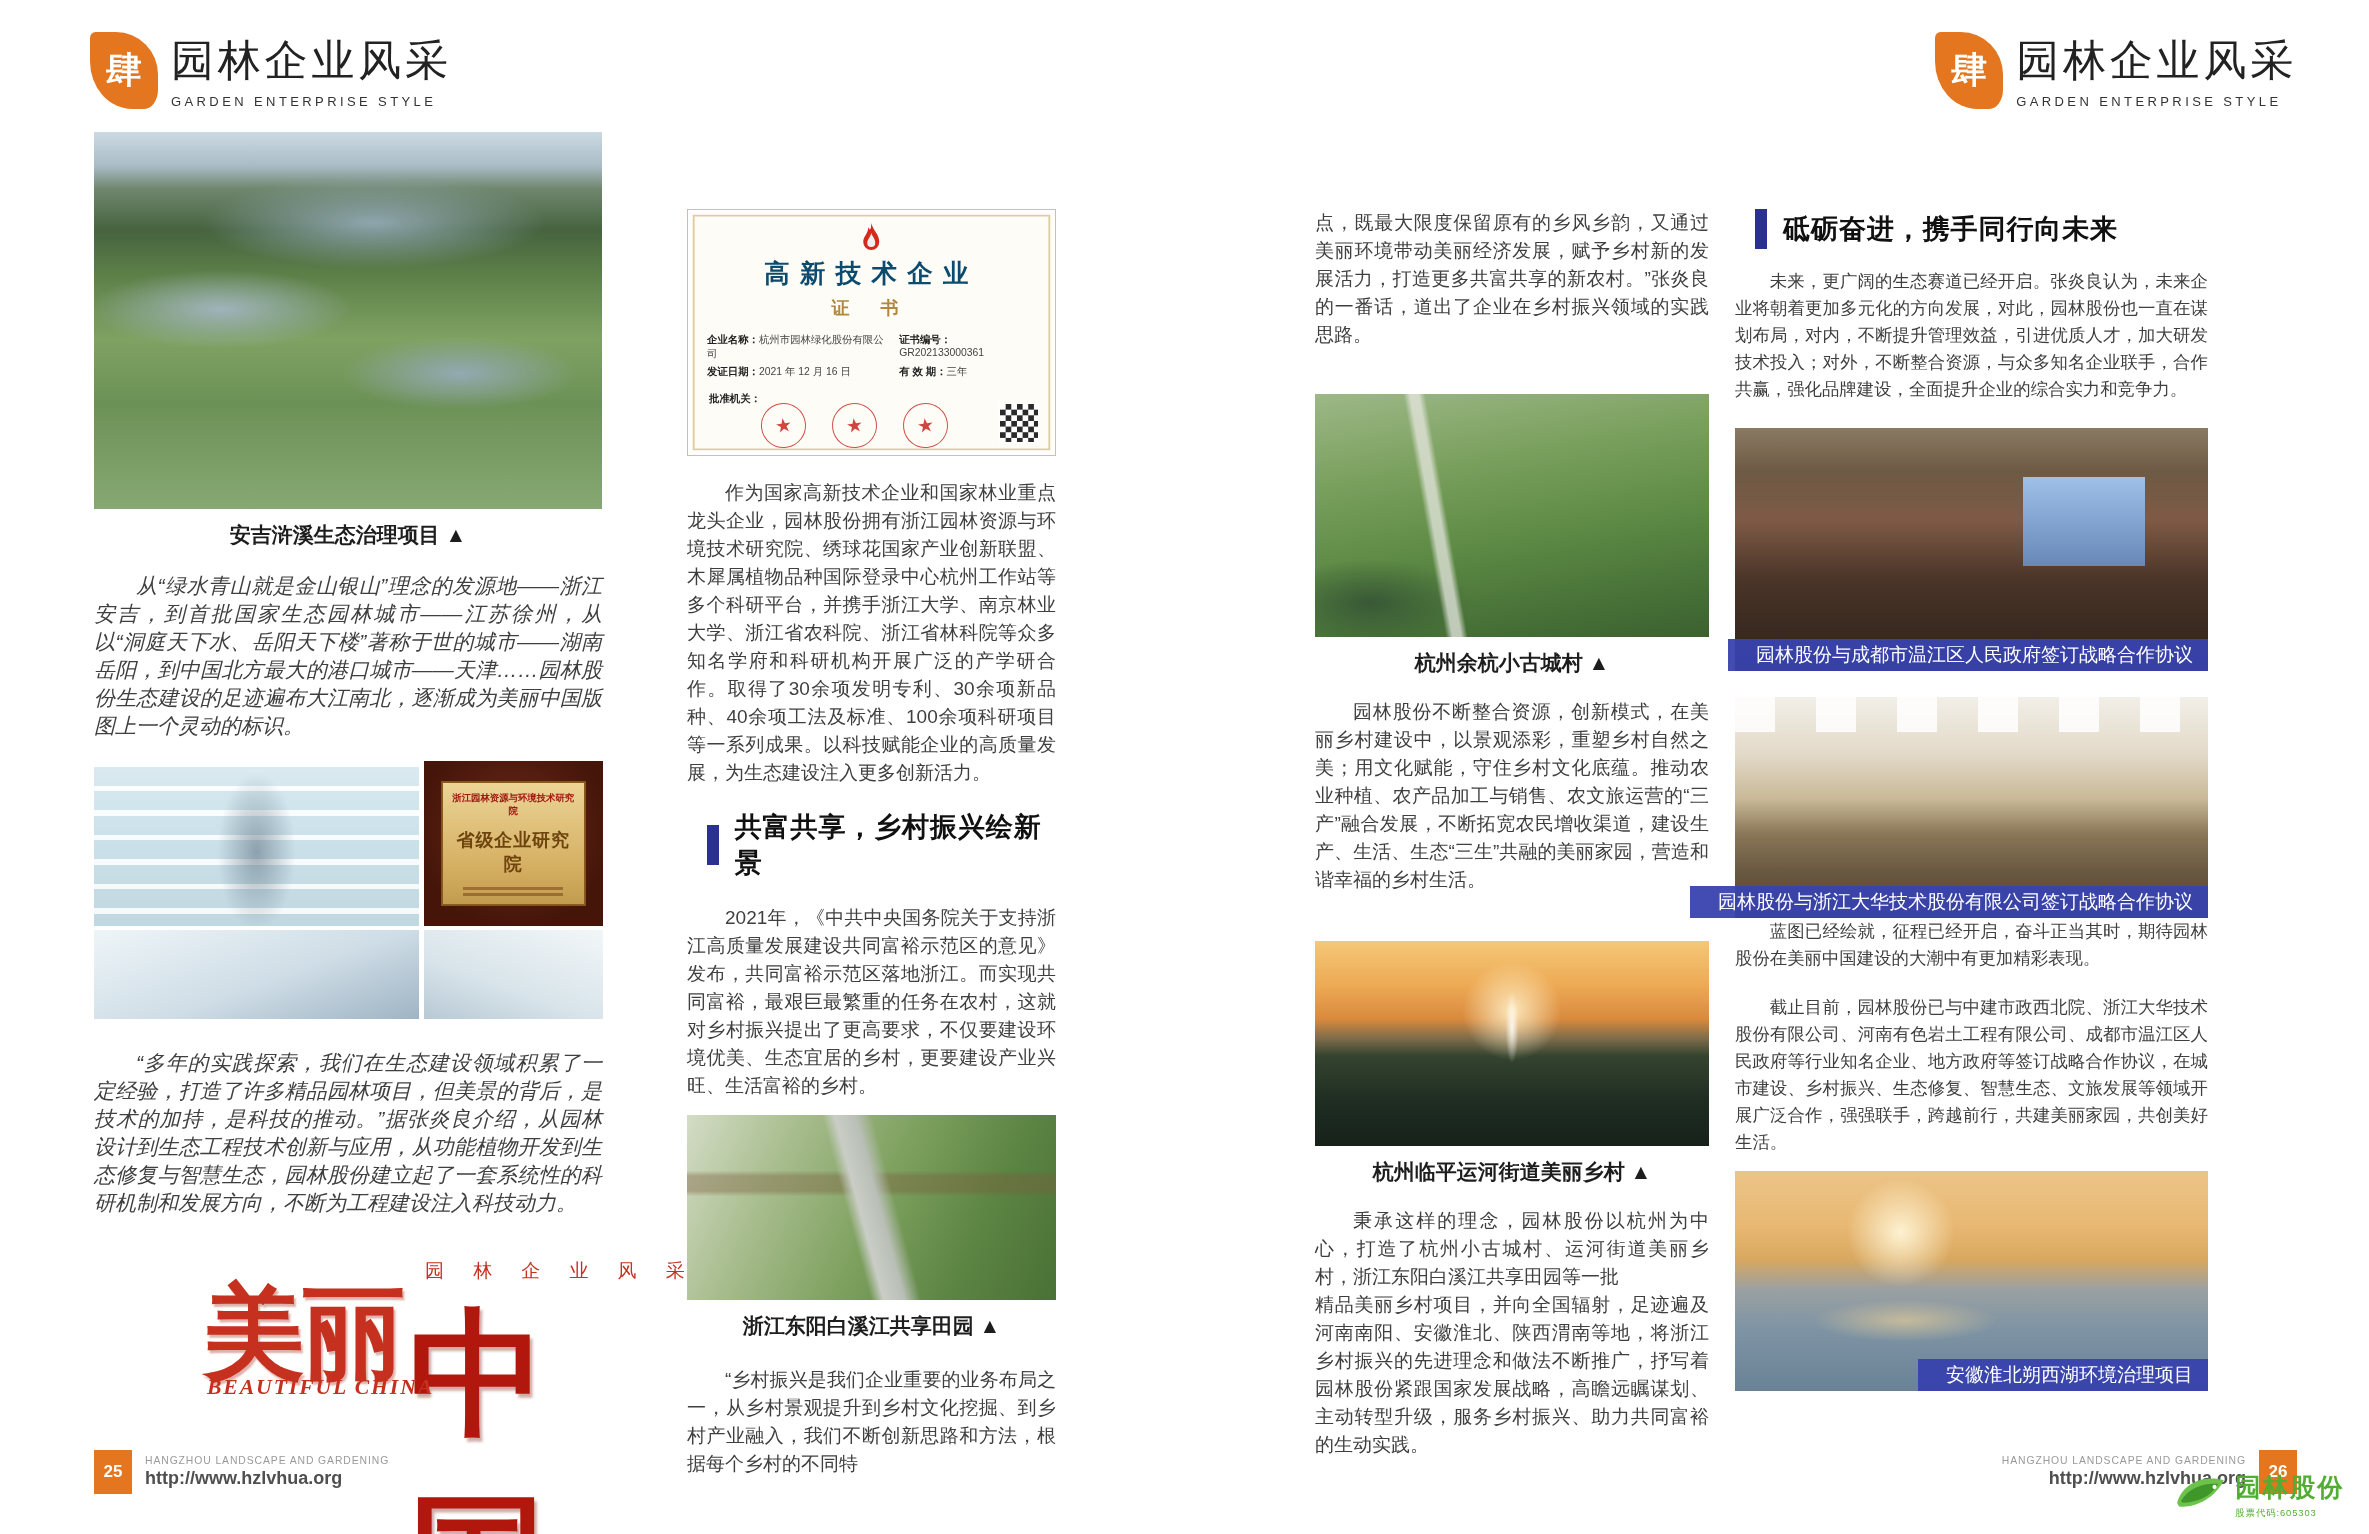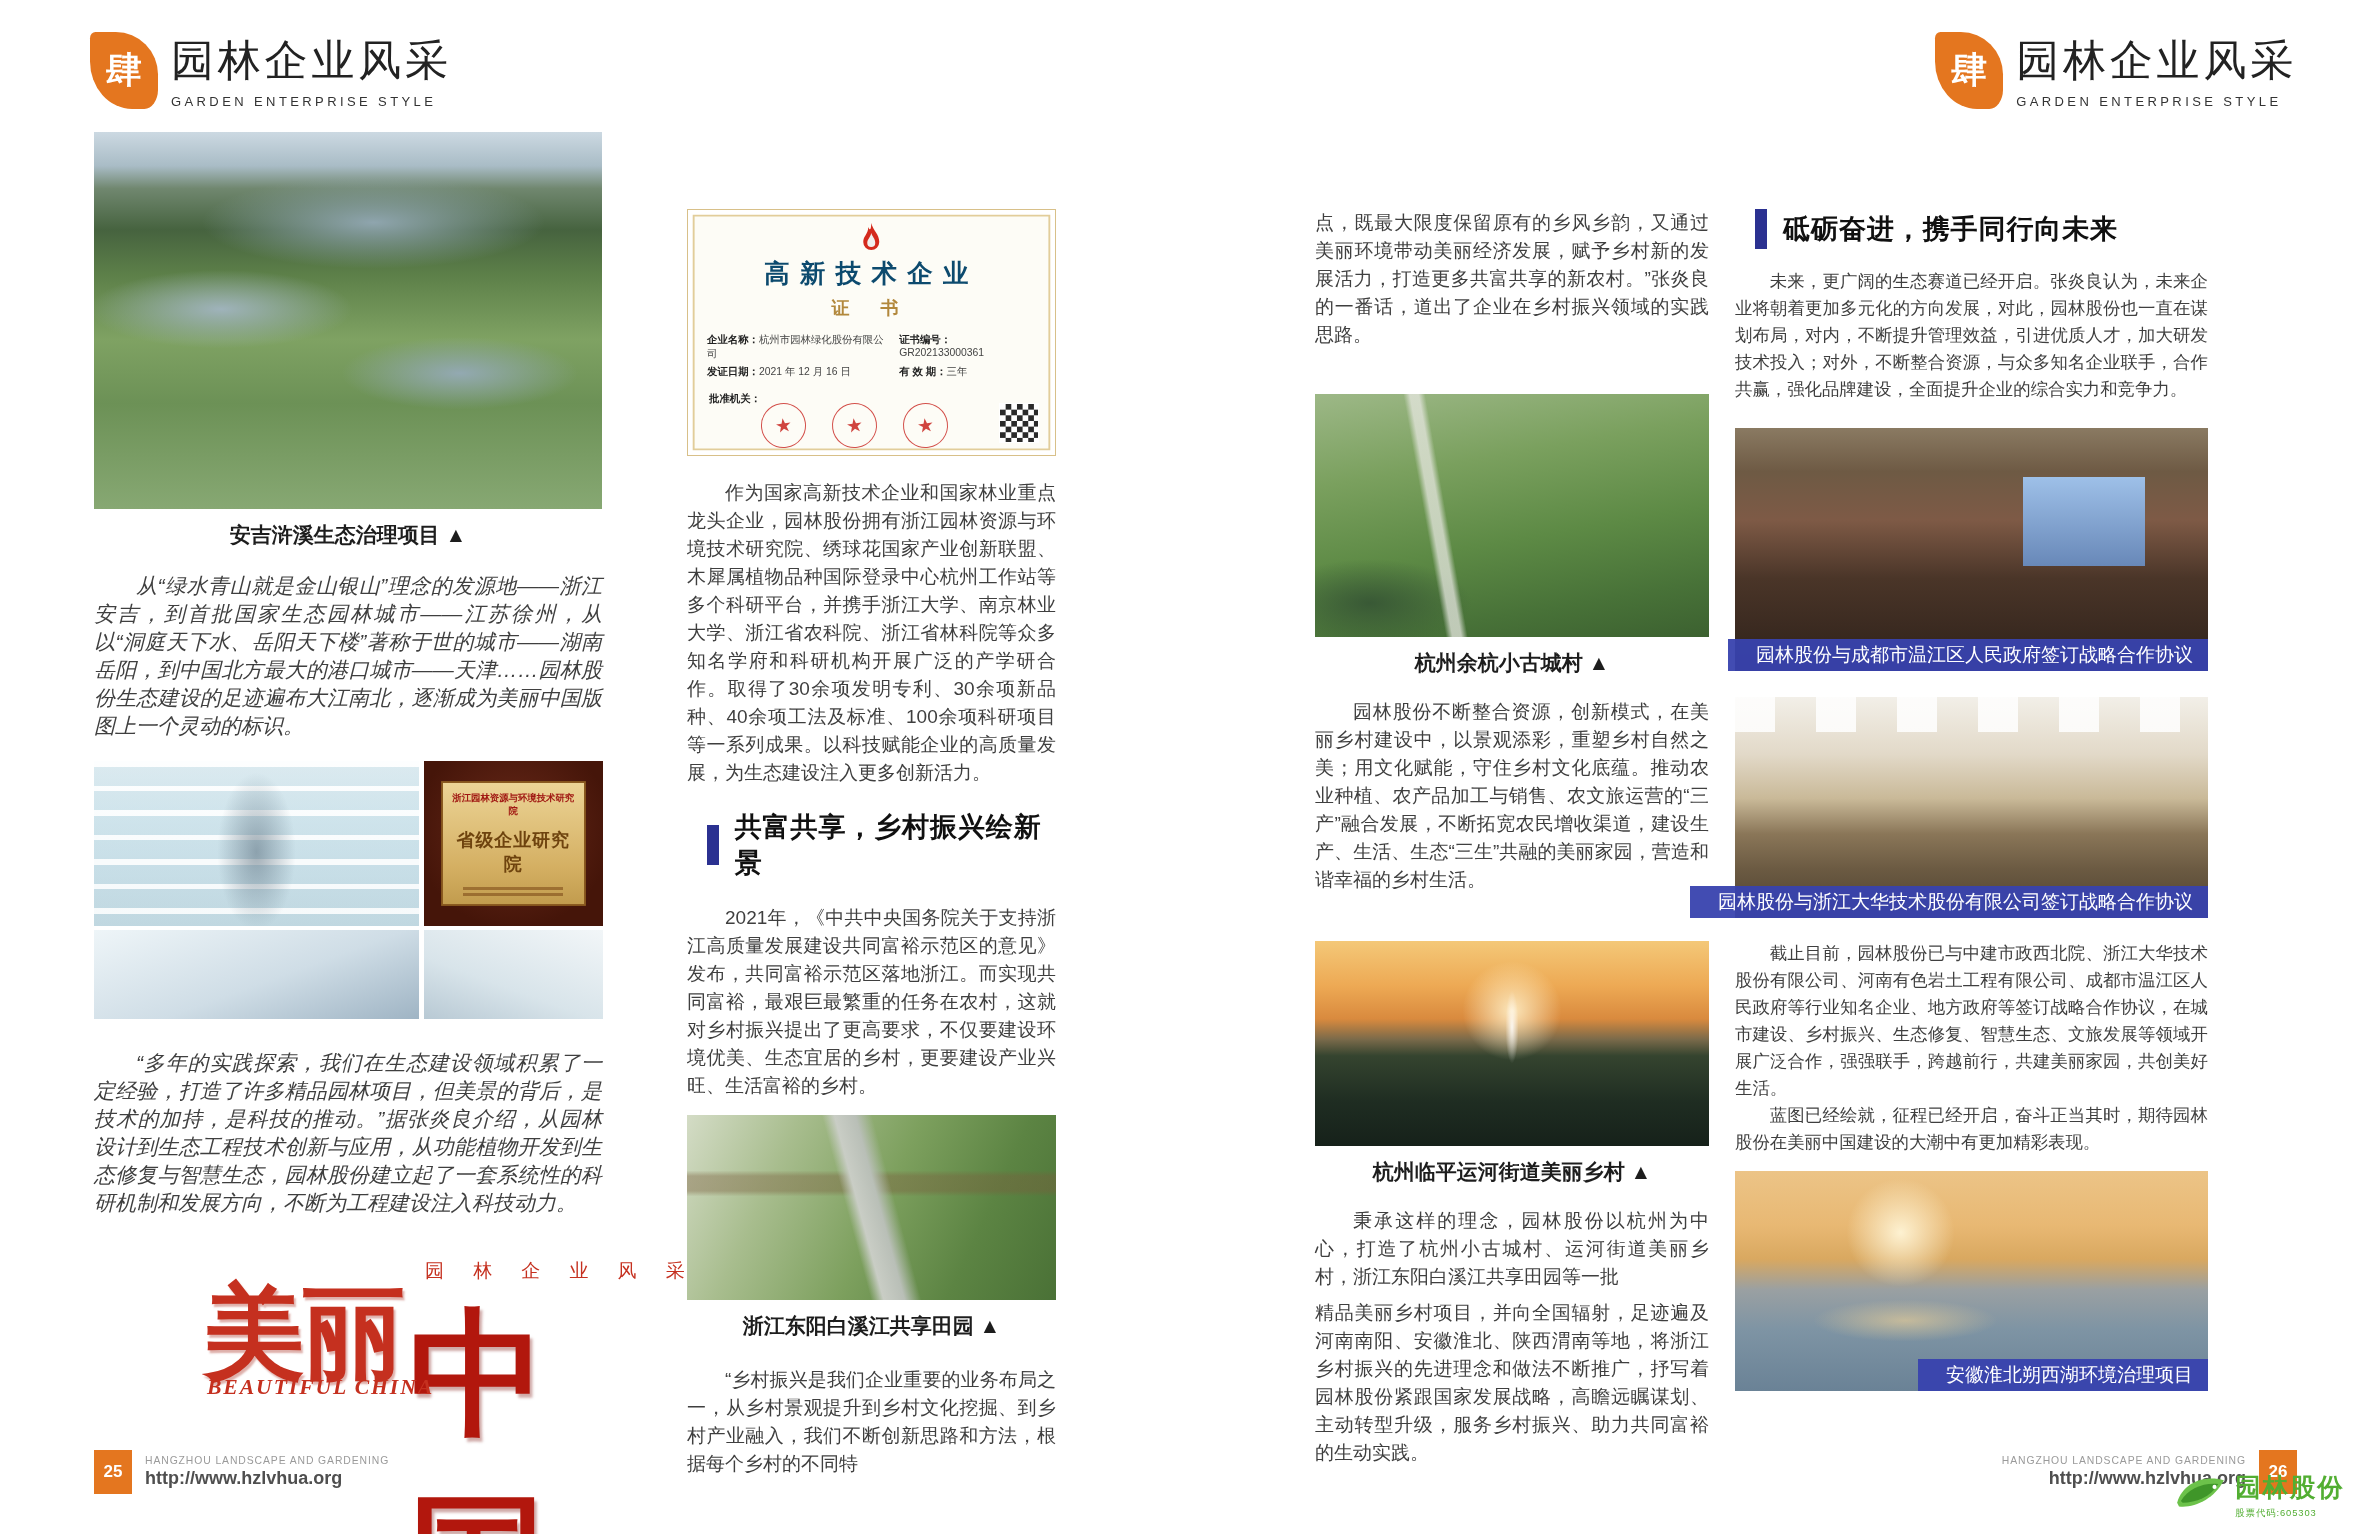--- a/index.html
+++ b/index.html
@@ -227,42 +227,42 @@
     <p class="para" style="margin:0;">点，既最大限度保留原有的乡风乡韵，又通过美丽环境带动美丽经济发展，赋予乡村新的发展活力，打造更多共富共享的新农村。”张炎良的一番话，道出了企业在乡村振兴领域的实践思路。</p>
 
     <div class="ph" id="ph-xiaogucheng"></div>
     <div class="photo-cap">杭州余杭小古城村 ▲</div>
 
     <p class="para indent" style="margin:21px 0 0;">园林股份不断整合资源，创新模式，在美丽乡村建设中，以景观添彩，重塑乡村自然之美；用文化赋能，守住乡村文化底蕴。推动农业种植、农产品加工与销售、农文旅运营的“三产”融合发展，不断拓宽农民增收渠道，建设生产、生活、生态“三生”共融的美丽家园，营造和谐幸福的乡村生活。</p>
 
     <div class="ph" id="ph-yunhe"></div>
     <div class="photo-cap">杭州临平运河街道美丽乡村 ▲</div>
 
-    <p class="para indent" style="margin:21px 0 8px;">秉承这样的理念，园林股份以杭州为中心，打造了杭州小古城村、运河街道美丽乡村，浙江东阳白溪江共享田园等一批</p>
+    <p class="para indent" style="margin:21px 0 0;">秉承这样的理念，园林股份以杭州为中心，打造了杭州小古城村、运河街道美丽乡村，浙江东阳白溪江共享田园等一批</p>
     <p class="para" style="margin:0;">精品美丽乡村项目，并向全国辐射，足迹遍及河南南阳、安徽淮北、陕西渭南等地，将浙江乡村振兴的先进理念和做法不断推广，抒写着园林股份紧跟国家发展战略，高瞻远瞩谋划、主动转型升级，服务乡村振兴、助力共同富裕的生动实践。</p>
   </div>
 
   <div class="col" id="col-r2">
     <div class="section-h" style="margin-top:0;">
       <div class="bar"></div>
       <div class="txt">砥砺奋进，携手同行向未来</div>
     </div>
 
     <p class="para indent" style="margin:19px 0 0;">未来，更广阔的生态赛道已经开启。张炎良认为，未来企业将朝着更加多元化的方向发展，对此，园林股份也一直在谋划布局，对内，不断提升管理效益，引进优质人才，加大研发技术投入；对外，不断整合资源，与众多知名企业联手，合作共赢，强化品牌建设，全面提升企业的综合实力和竞争力。</p>
 
     <div class="ph" id="ph-meeting1">
       <div class="cap-bar">园林股份与成都市温江区人民政府签订战略合作协议</div>
     </div>
 
     <div class="ph" id="ph-meeting2">
       <div class="cap-bar">园林股份与浙江大华技术股份有限公司签订战略合作协议</div>
     </div>
 
+    <p class="para indent" style="margin:0;">蓝图已经绘就，征程已经开启，奋斗正当其时，期待园林股份在美丽中国建设的大潮中有更加精彩表现。</p>
     <p class="para indent" style="margin:22.6px 0 0;">截止目前，园林股份已与中建市政西北院、浙江大华技术股份有限公司、河南有色岩土工程有限公司、成都市温江区人民政府等行业知名企业、地方政府等签订战略合作协议，在城市建设、乡村振兴、生态修复、智慧生态、文旅发展等领域开展广泛合作，强强联手，跨越前行，共建美丽家园，共创美好生活。</p>
-    <p class="para indent" style="margin:0;">蓝图已经绘就，征程已经开启，奋斗正当其时，期待园林股份在美丽中国建设的大潮中有更加精彩表现。</p>
 
     <div class="ph" id="ph-shuoxihu">
       <div class="cap-bar">安徽淮北朔西湖环境治理项目</div>
     </div>
   </div>
 
   <div class="footer" id="footer-left">
     <div class="pgnum">25</div>
     <div class="f-text">
       <div class="f-org">HANGZHOU LANDSCAPE AND GARDENING</div>

